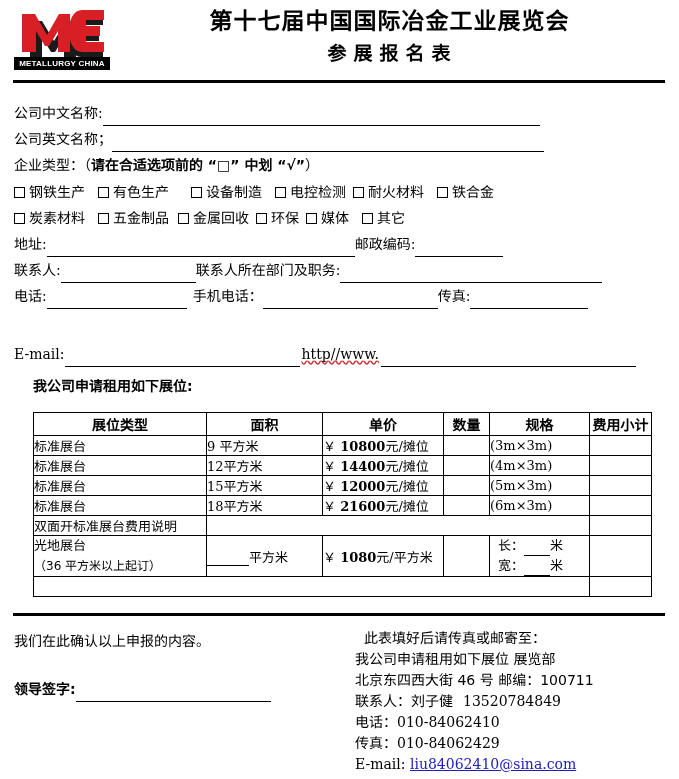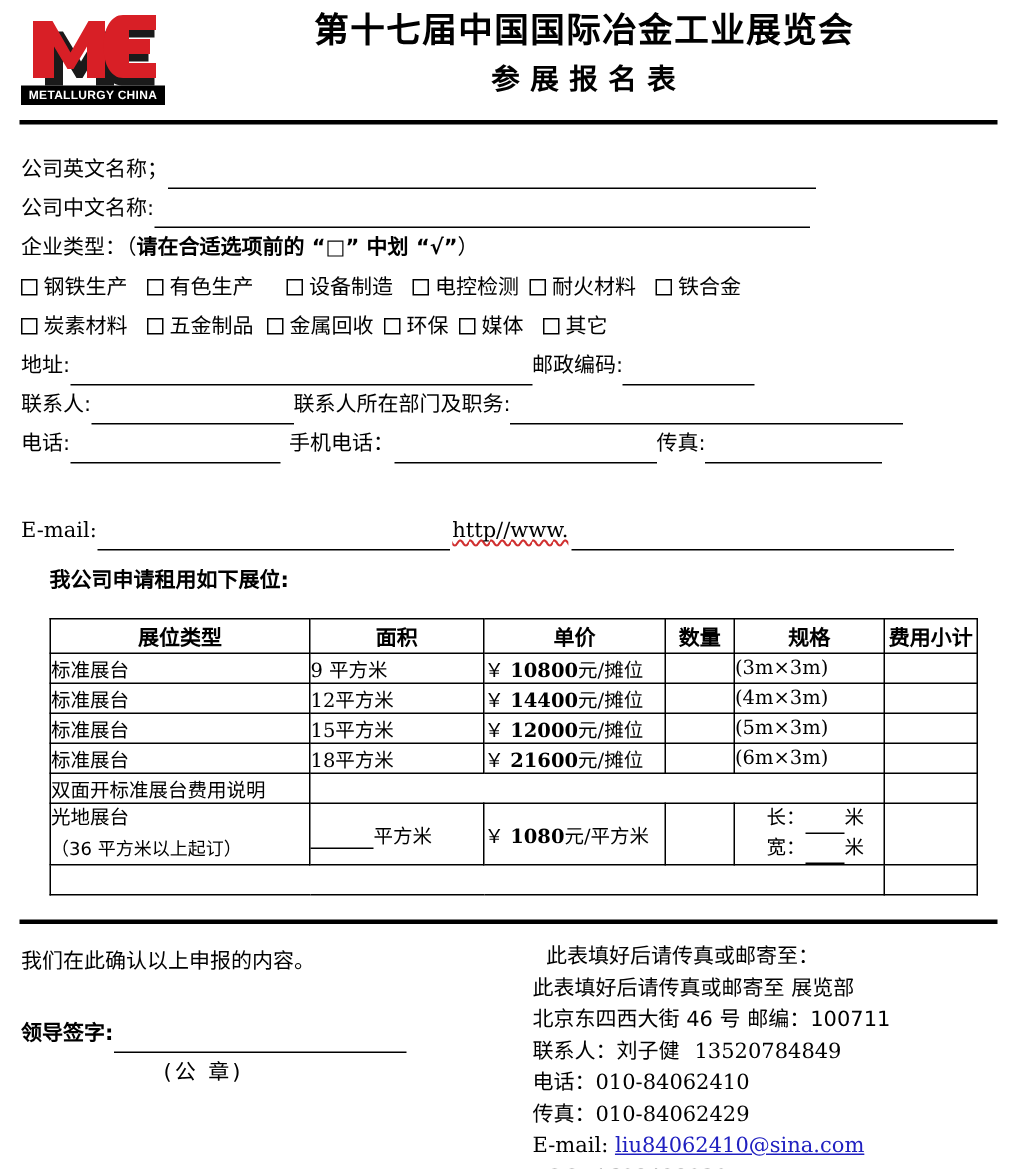--- a/index.html
+++ b/index.html
@@ -281,25 +281,25 @@
   <div class="title-block">
     <div class="title-main">第十七届中国国际冶金工业展览会</div>
     <div class="title-sub">参展报名表</div>
   </div>
 </div>
 <div class="rule-top"></div>
 
 <div class="form-body">
 
   <div class="frow">
+    <span class="lbl">公司中文名称:</span><span class="blank" style="width:437px"></span>
+  </div>
+
+  <div class="frow">
     <span class="lbl">公司英文名称；</span><span class="blank" style="width:432px"></span>
-  </div>
-
-  <div class="frow">
-    <span class="lbl">公司中文名称:</span><span class="blank" style="width:437px"></span>
   </div>
 
   <div class="frow ctype-line">
     <span class="lbl">企业类型：（</span><span class="ctype-note">请在合适选项前的 “□” 中划 “√”</span><span>）</span>
   </div>
 
   <div class="cbrow">
     <span class="cbox"></span><span class="cblabel">钢铁生产</span><span class="cbox"></span><span class="cblabel" style="margin-right:22px">有色生产</span><span class="cbox"></span><span class="cblabel">设备制造</span><span class="cbox"></span><span class="cblabel" style="margin-right:7px">电控检测</span><span class="cbox"></span><span class="cblabel">耐火材料</span><span class="cbox"></span><span class="cblabel">铁合金</span>
   </div>
 
@@ -389,21 +389,21 @@
     <tr class="tall">
       <td class="two-line">
         <div>光地展台</div>
         <div class="small-sub">（36 平方米以上起订）</div>
       </td>
       <td>
         <span class="ul-sm"></span><span>平方米</span>
       </td>
       <td class="price"><span>￥</span> <b>1080</b><span>元/平方米</span></td>
       <td></td>
-      <td class="two-line" style="text-align:center;padding-left:8px">
+      <td class="two-line" style="text-align:left;padding-left:8px">
         <div><span>长：</span><span class="ul-xs"></span><span>米</span></div>
         <div><span>宽：</span><span class="ul-xs"></span><span>米</span></div>
       </td>
       <td></td>
     </tr>
 
     <tr class="blank-row">
       <td colspan="5"></td>
       <td></td>
     </tr>
@@ -413,25 +413,24 @@
 <div class="rule-bottom"></div>
 
 <div class="foot-left">
   <div class="confirm-line">我们在此确认以上申报的内容。</div>
 
   <div class="sign-line">
     <span class="bold">领导签字:</span><span class="blank" style="width:195px"></span>
   </div>
 
 
-  <div class="seal">(公 章)</div>
 </div>
 
 <div class="foot-right">
   <div class="indent">此表填好后请传真或邮寄至：</div>
-  <div>此表填好后请传真或邮寄至 展览部</div>
+  <div>我公司申请租用如下展位 展览部</div>
   <div>北京东四西大街 46 号 邮编：100711</div>
   <div><span>联系人：</span><span>刘子健</span><span style="padding-left:10px" class="serif">13520784849</span></div>
   <div><span>电话：</span><span class="serif">010-84062410</span></div>
   <div><span>传真：</span><span class="serif">010-84062429</span></div>
   <div class="serif"><span>E-mail:</span> <span class="email-link">liu84062410@sina.com</span></div>
   <div class="serif indent"><span>QQ:</span> <span>1608498030</span></div>
 </div>
 
 </body></html>

